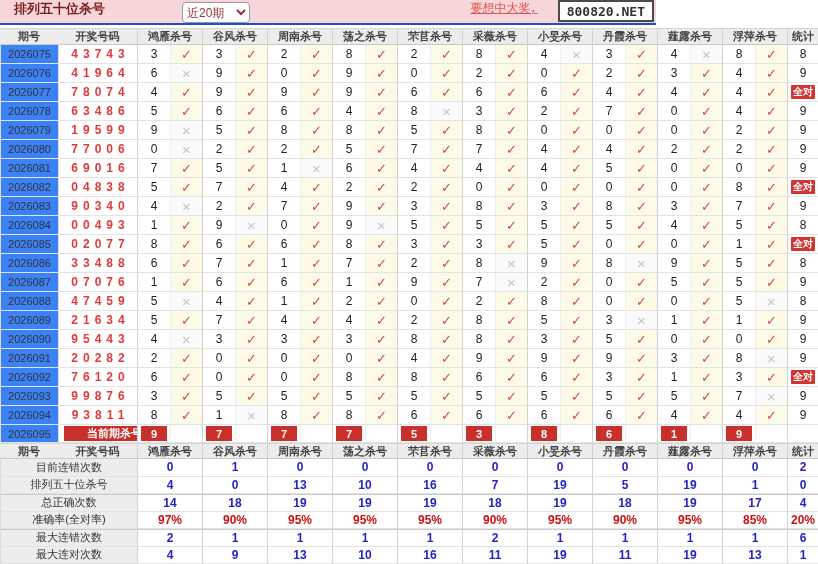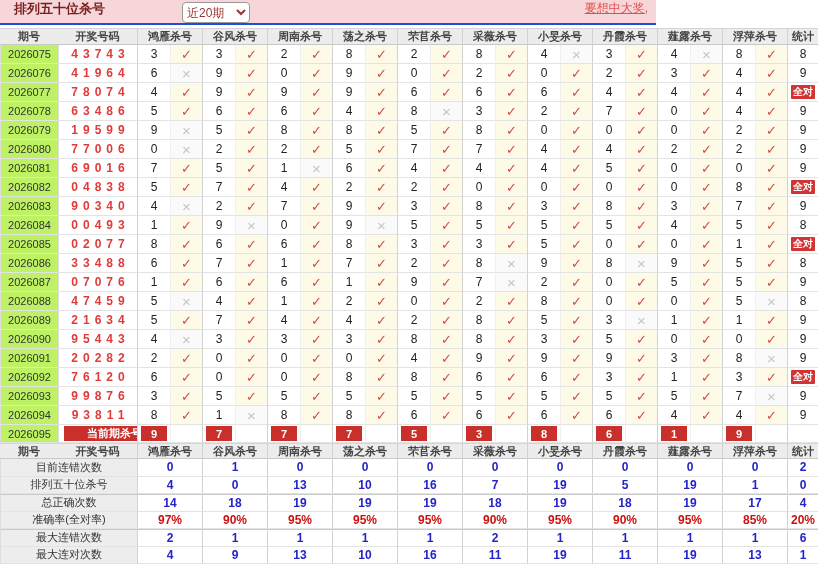--- a/index.html
+++ b/index.html
@@ -17,22 +17,22 @@
   }
   .topbar .title {
     margin-left:14px; font-weight:bold; font-size:13px; color:#7a1d1d;
   }
   .range-select {
     position:absolute; left:182px; top:2px; height:21px; width:68px;
     font-size:12px; color:#993333; background:#fff;
     border:1px solid #999; border-radius:4px;
   }
   .promo {
-    margin-left:auto; margin-right:8px;
-    color:#e05050; text-decoration:underline; font-size:12px; cursor:pointer;
+    margin-left:auto; margin-right:20px;
+    color:#e05050; text-decoration:underline; font-size:12px; cursor:pointer;font-family:Liberation Mono, monospace;
   }
   .sitebox {
     margin-right:2px; height:22px; padding:2px 7px;
     background:#fff; border:2px solid #4a4a4a;
     font-family:"DejaVu Sans Mono","Liberation Mono",monospace;
     font-weight:bold; font-size:13px; color:#333; display:flex; align-items:center;
   }
   .gap { height:3px; background:#fff; }
   
   .grid {
@@ -46,21 +46,21 @@
   .c-h  { height:17px; }
   .c-r  { height:19px; }
   .c-cur{ height:18px; }
   .c-h2 { height:16px; }
   .c-s  { height:17.5px; }
   .h {
     background:#ececec; font-weight:bold; font-size:11px; color:#444;
     border-bottom:1px solid #c9c9c9; border-top:1px solid #d5d5d5;
   }
   .gl { border-left:1px solid #d2d2d2; }
-  .per   { background:#bef264; font-size:11px; color:#333; border-left:1px solid #ddd; }
+  .per   { background:#3b82f6; font-size:11px; color:#333; border-left:1px solid #ddd; }
   .nums  { color:#e03a3a; font-weight:bold; letter-spacing:5px; font-size:12px;
            padding-left:5px; border-left:1px solid #ddd; background:#fff; }
   .digit { font-size:12px; color:#222; background:#fff; }
   .mark  { font-size:13px; border-left:1px solid #efefef; }
   .mark.ok  { background:#fdfbe7; color:#cf4a44; font-weight:bold; }
   .mark.bad { background:#fafafa; color:#c4c4c4; font-size:15px; font-weight:normal; }
   .statc { font-size:12px; color:#222; background:#fff; }
   .badge-all {
     background:#d23333; color:#fff; font-size:10px; font-weight:bold;
     padding:1px 2px; border-radius:1px; line-height:12px;
@@ -81,20 +81,21 @@
 </style>
 </head>
 <body>
 
 <div class="topbar">
   <span class="title">排列五十位杀号</span>
   <select class="range-select">
     <option>近20期</option>
   </select>
   <span class="promo">要想中大奖,</span>
+  <span class="sitebox">800820.NET</span>
 </div>
 <div class="gap"></div>
 
 <div class="grid" id="grid">
     <div class="cell h c-h">期号</div>
     <div class="cell h c-h">开奖号码</div>
     <div class="cell h gl c-h" style="grid-column: span 2;">鸿雁杀号</div>
     <div class="cell h gl c-h" style="grid-column: span 2;">谷风杀号</div>
     <div class="cell h gl c-h" style="grid-column: span 2;">周南杀号</div>
     <div class="cell h gl c-h" style="grid-column: span 2;">荡之杀号</div>

